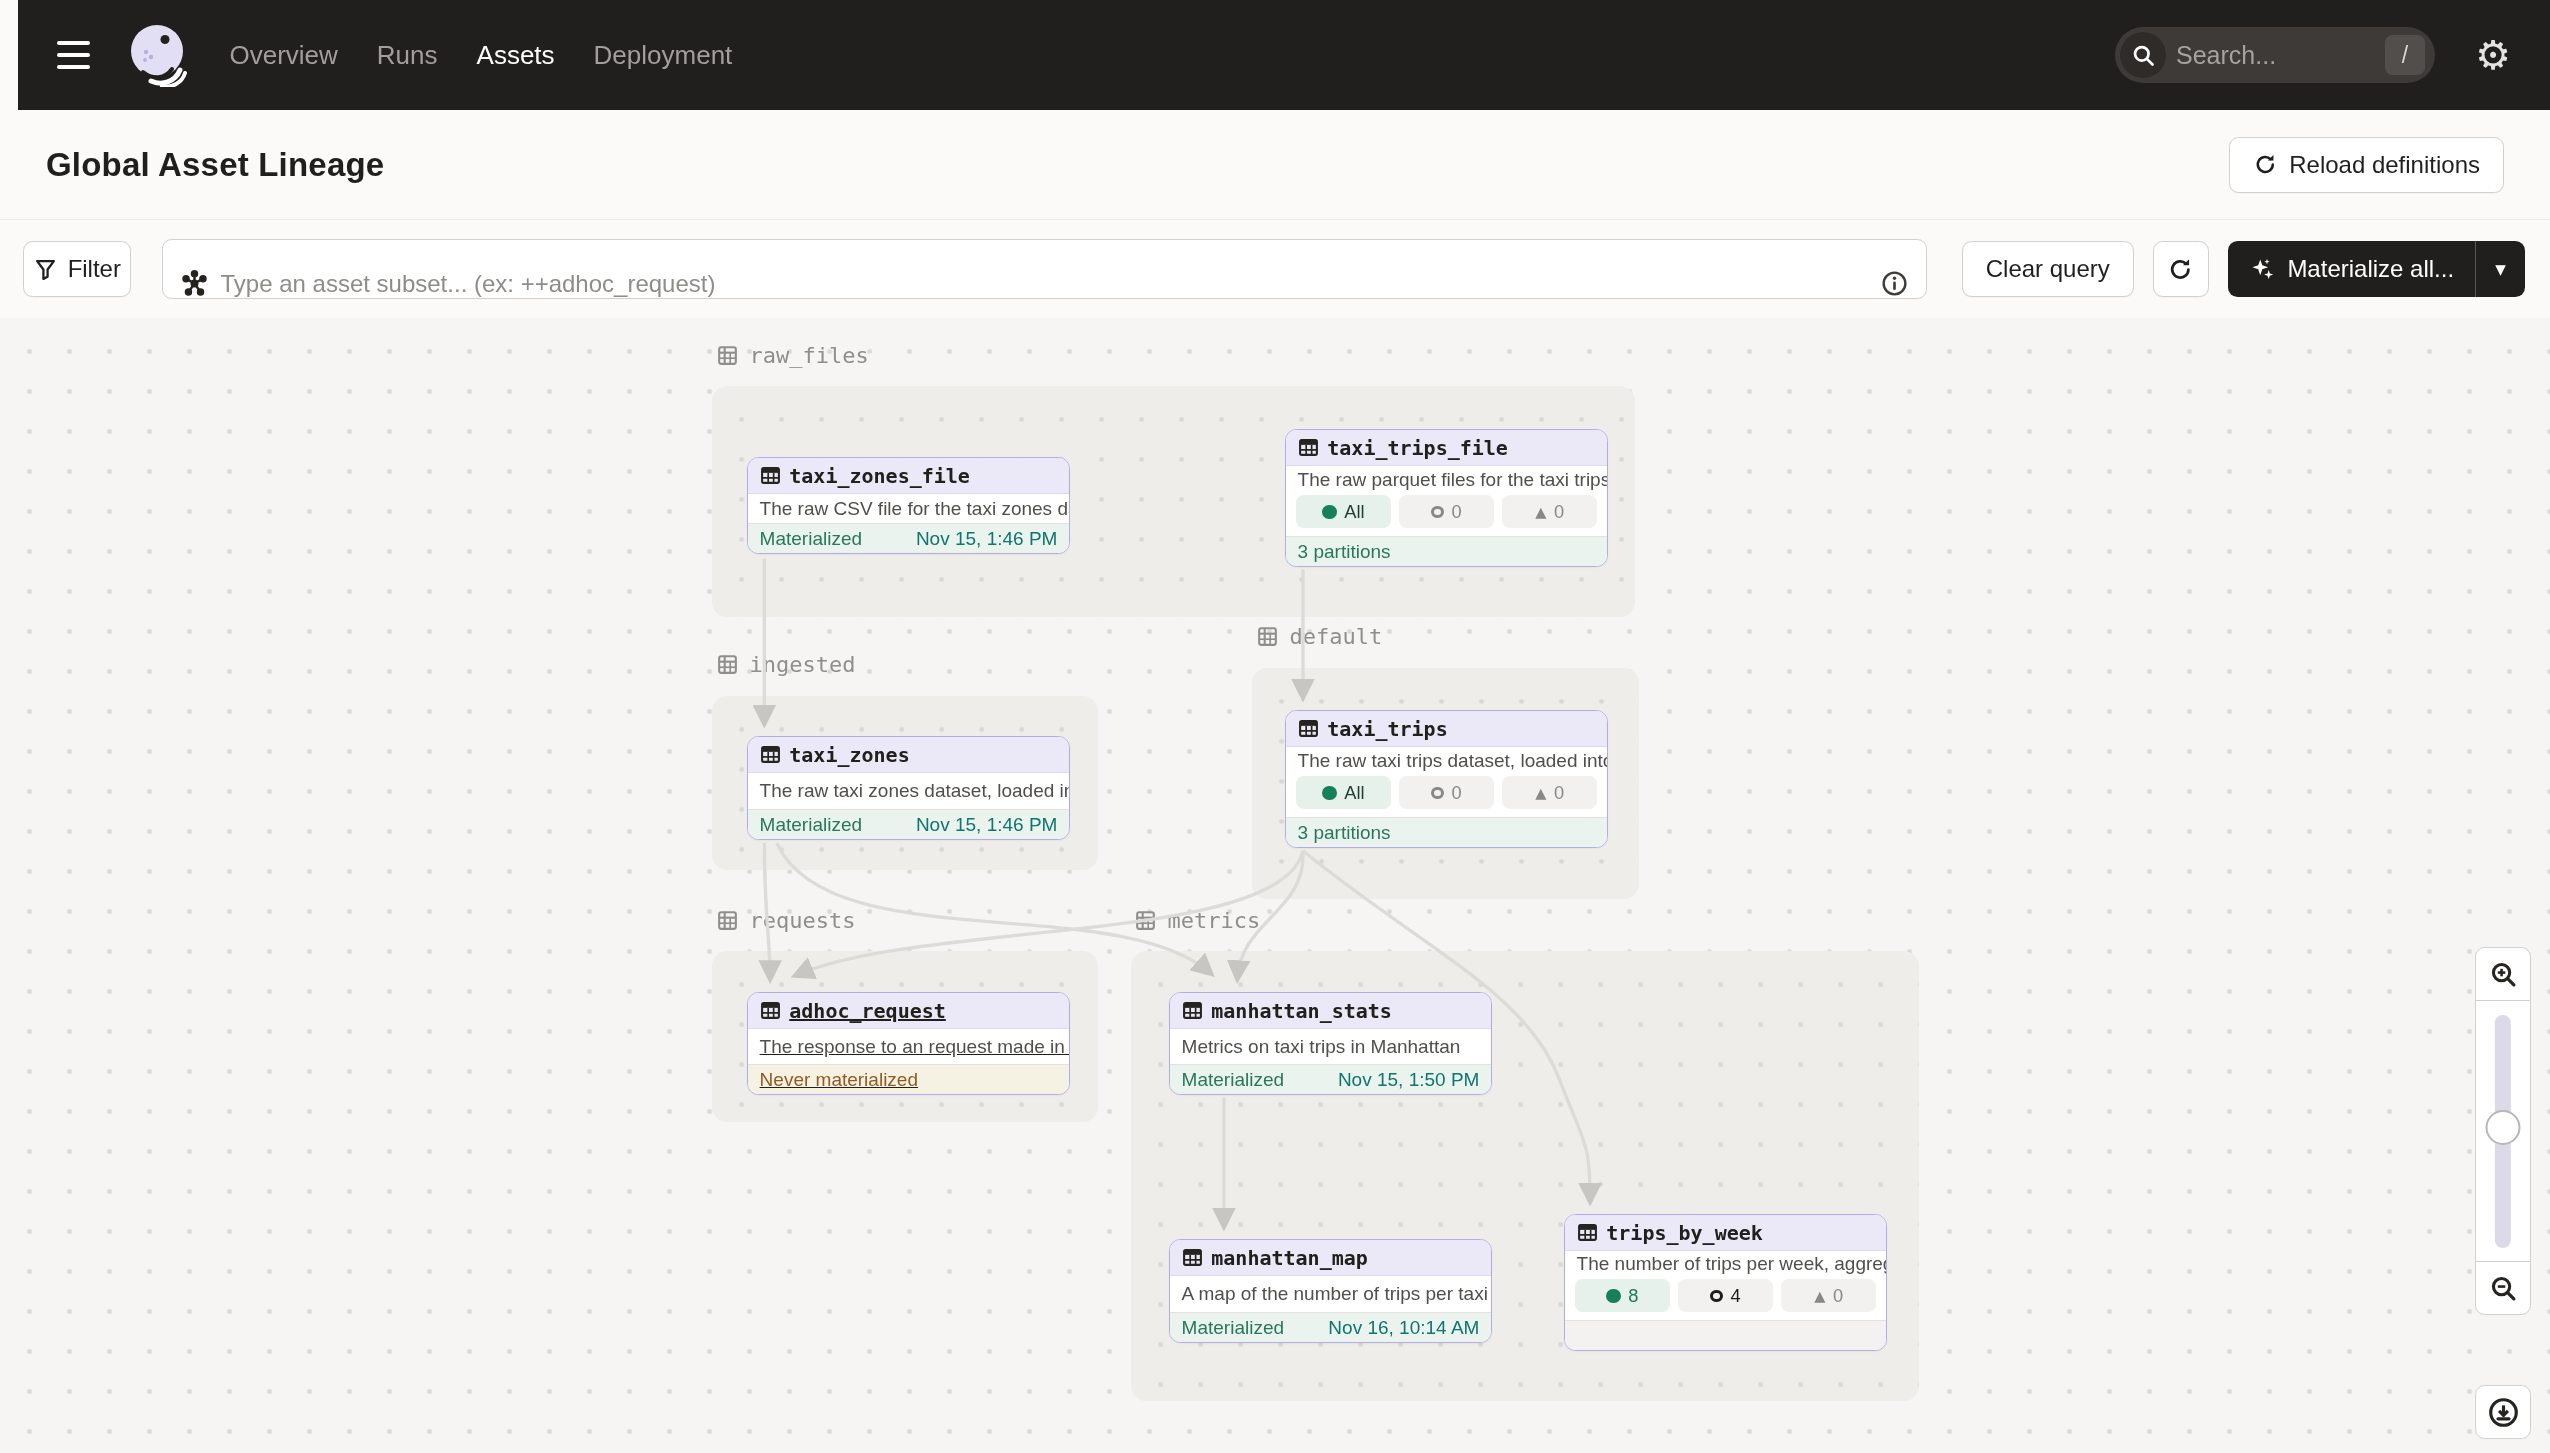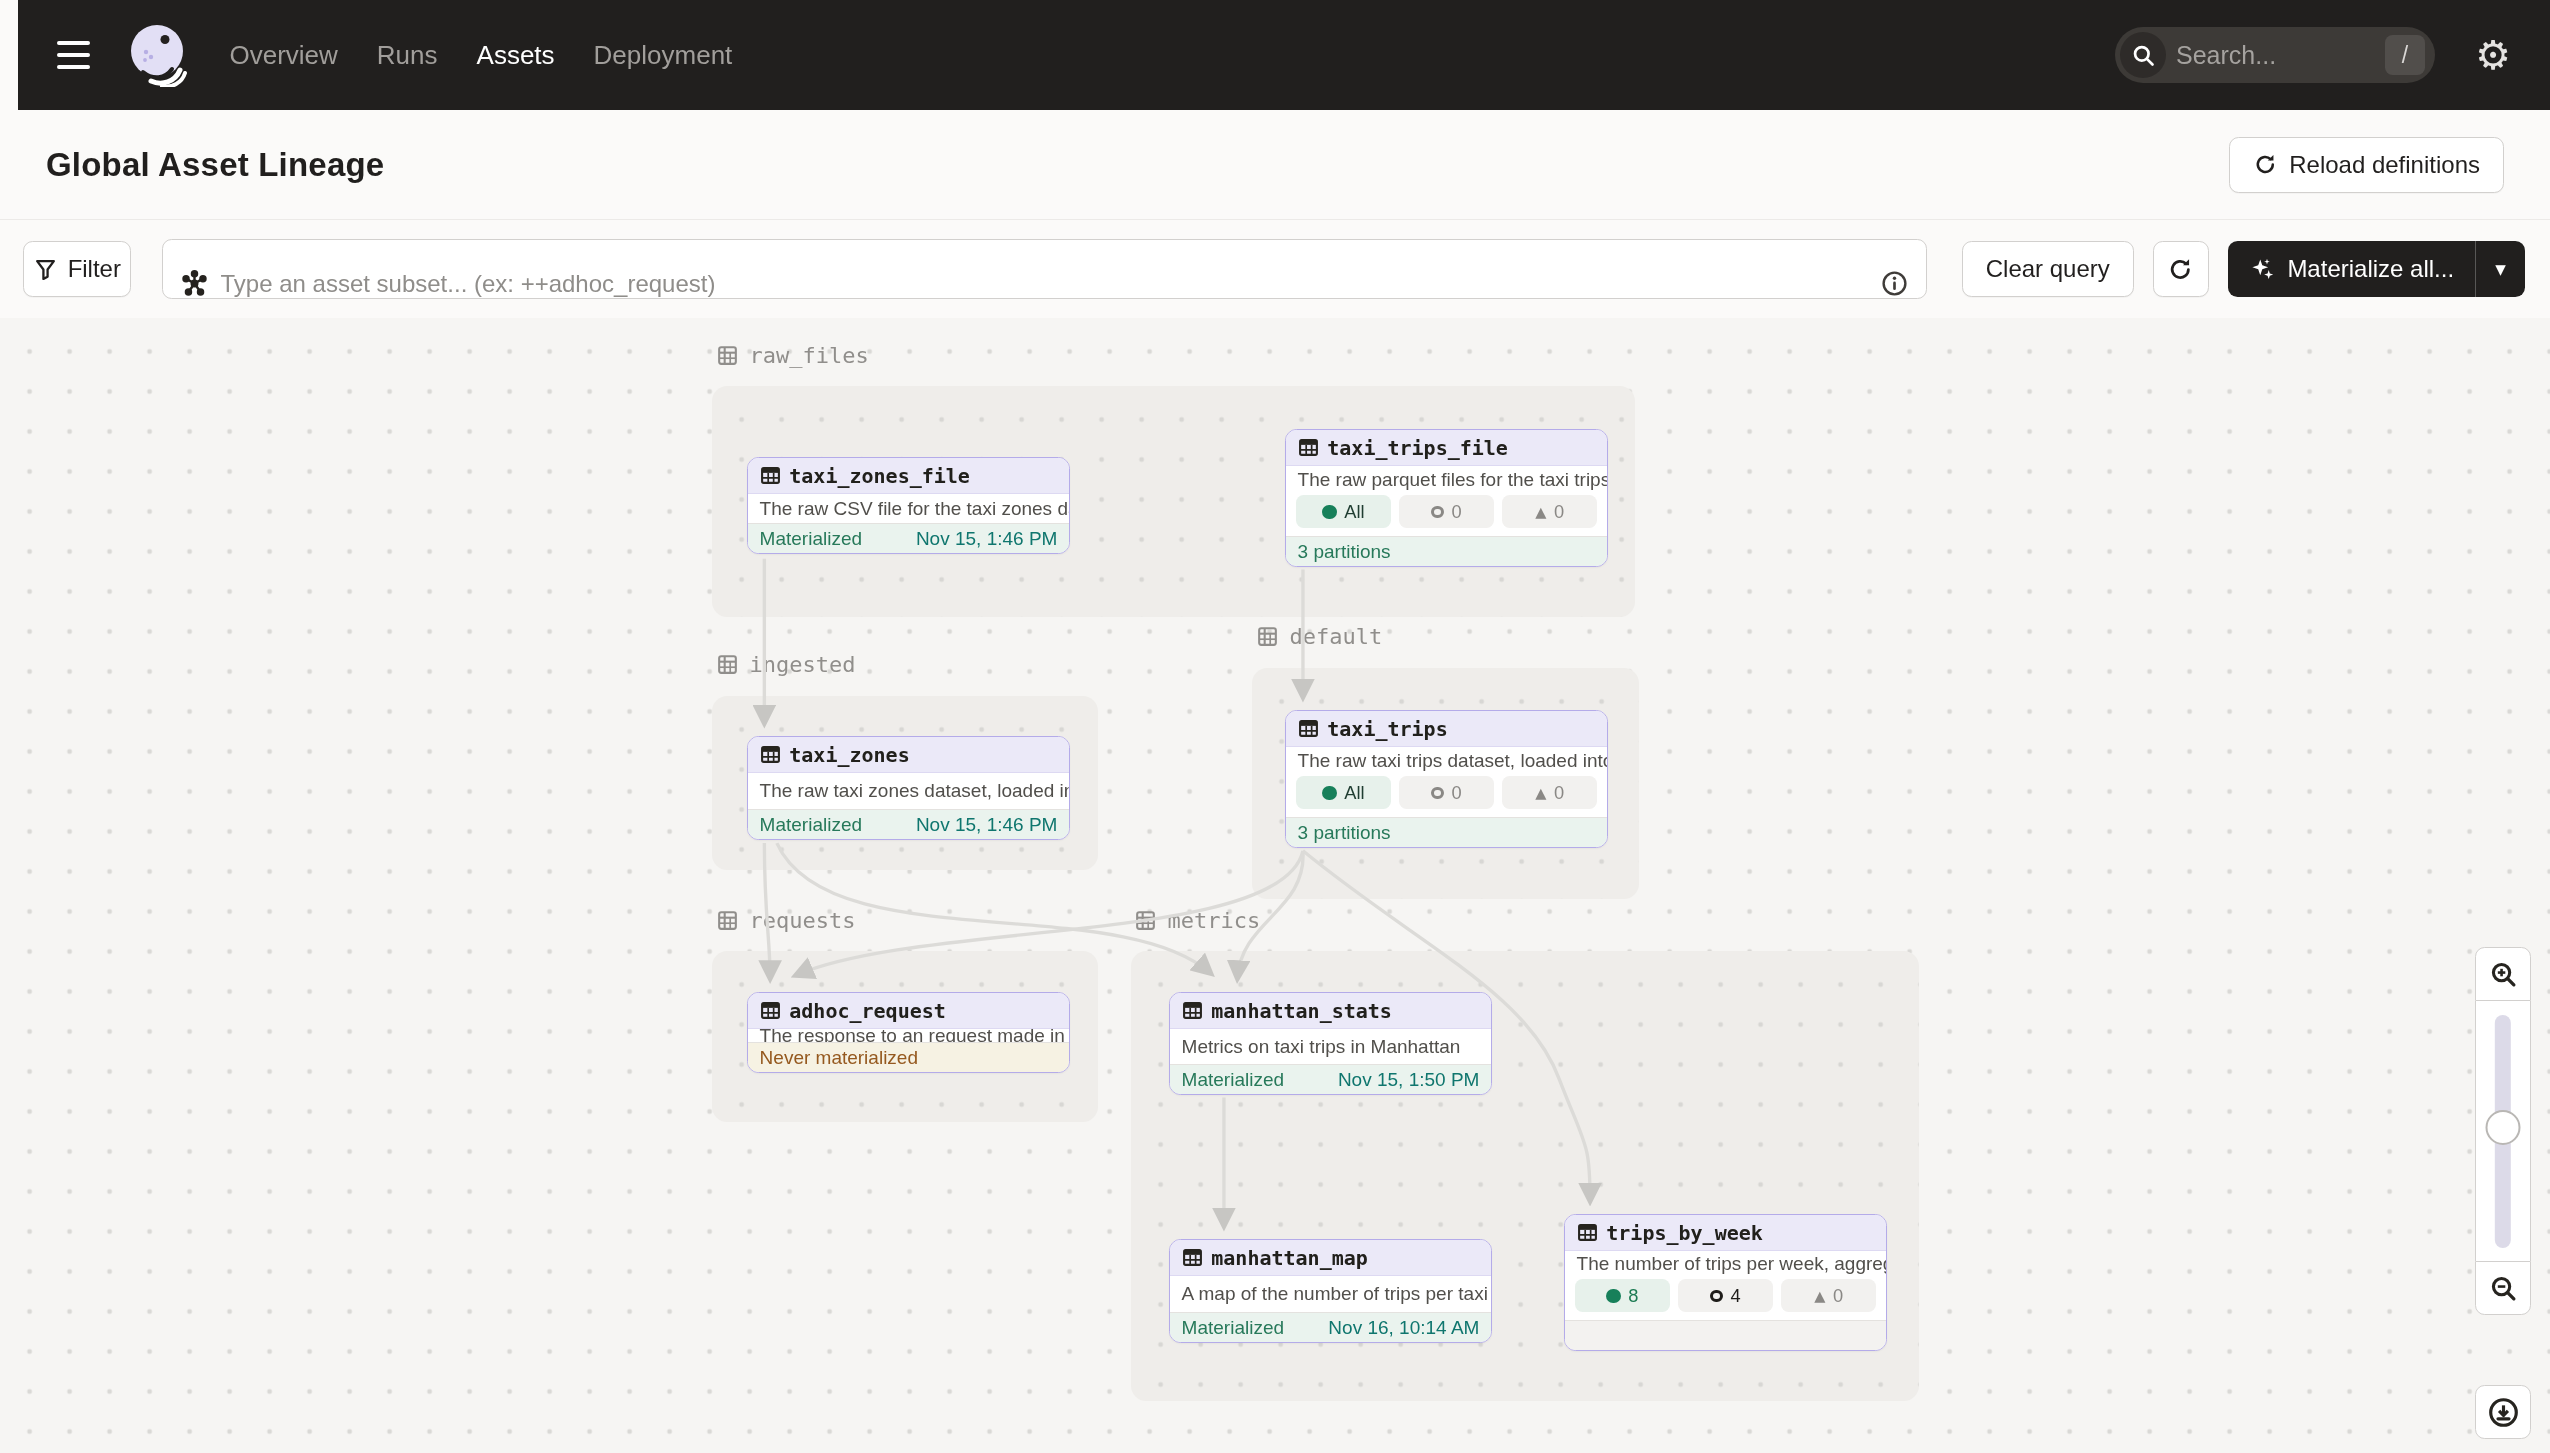--- a/index.html
+++ b/index.html
@@ -361,21 +361,21 @@
       <span class="pill">
           <span class="tri">▲</span>
           <span>0</span>
         </span>
     </div>
     <div class="nfoot mint">
       <span class="st-green">3 partitions</span>
     </div>
   </div>
 
-  <div class="node" style="left:747px;top:674px;height:81px;">
+  <div class="node" style="left:747px;top:674px;height:103px;text-decoration:underline;">
     <div class="nhead">
       <svg class="ic" viewBox="0 0 20 20" width="21" height="21">
           <rect x="2" y="3" width="16" height="14" rx="1.5" fill="none" stroke="#26241F" stroke-width="2"></rect>
           <rect x="2" y="3" width="16" height="4.5" fill="#26241F"></rect>
           <line x1="7.8" y1="7.5" x2="7.8" y2="17" stroke="#26241F" stroke-width="1.6"></line>
           <line x1="13" y1="7.5" x2="13" y2="17" stroke="#26241F" stroke-width="1.6"></line>
           <line x1="2" y1="12.2" x2="18" y2="12.2" stroke="#26241F" stroke-width="1.6"></line>
         </svg>
       <span class="nname">adhoc_request</span>
     </div>

